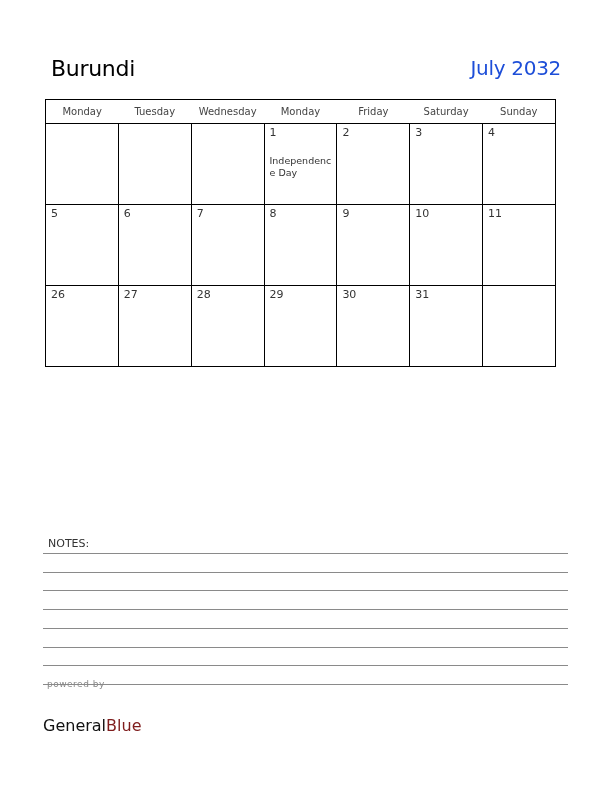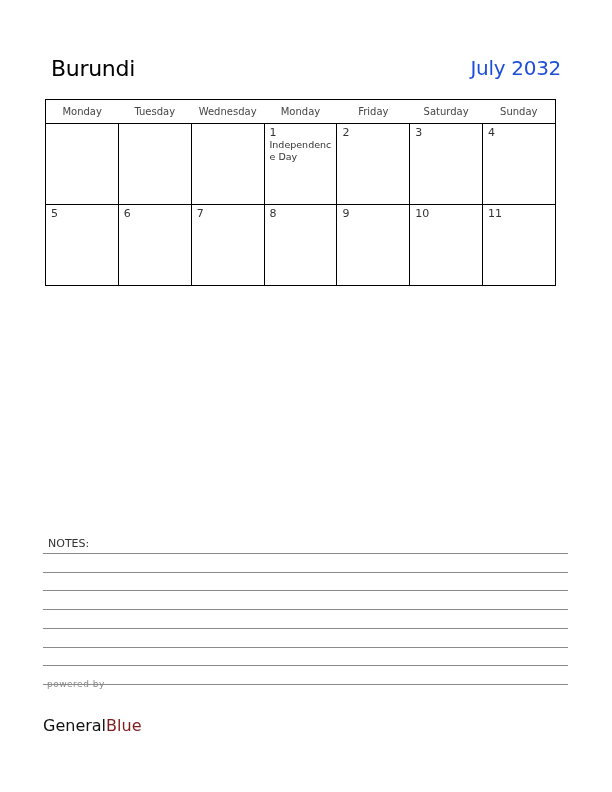--- a/index.html
+++ b/index.html
@@ -7,21 +7,21 @@
          font-family: "DejaVu Sans", sans-serif; color: #222; }
   .country { position: absolute; left: 51px; top: 56px; font-size: 22px; color: #000000; letter-spacing: -0.3px; }
   .month { position: absolute; right: 51px; top: 56px; font-size: 20px; color: #1d4ed8; letter-spacing: -0.3px; }
   table.cal { position: absolute; left: 45px; top: 99px; width: 511px; border-collapse: collapse; table-layout: fixed; }
   table.cal th { height: 23px; border-top: 1.5px solid #000; border-bottom: 1.5px solid #000;
                  font-weight: normal; font-size: 10px; color: #444; padding: 0; text-align: center; }
   table.cal th:first-child { border-left: 1.5px solid #000; }
   table.cal th:last-child { border-right: 1.5px solid #000; }
   table.cal td { height: 76px; border: 1.2px solid #000; vertical-align: top; padding: 2px 5px; font-size: 11px; color: #333; }
   .daynum { display: block; line-height: 13px; }
-  .holiday { display: block; font-size: 9.5px; line-height: 12px; color: #333; word-break: break-all; }
+  .holiday { display: block; font-size: 9.5px; line-height: 12px; color: #333; word-break: break-all; margin-top: 16px; }
   .notes-label { position: absolute; left: 48px; top: 537px; font-size: 11px; color: #333; }
   .note-line { position: absolute; left: 43px; width: 525px; height: 0; border-top: 1px solid #8a8a8a; }
   .powered { position: absolute; left: 47px; top: 679px; font-size: 9px; color: #888; letter-spacing: 0.5px; }
   .brand { position: absolute; left: 43px; top: 716px; font-size: 16px; color: #111; }
   .brand .blue { color: #7f1d1d; }
 </style>
 </head>
 <body>
 
 <div class="country">Burundi</div>
@@ -80,20 +80,43 @@
         <td>
           <span class="daynum">9</span>
         </td>
         <td>
           <span class="daynum">10</span>
         </td>
         <td>
           <span class="daynum">11</span>
         </td>
       </tr>
+      <tr>
+        <td>
+          <span class="daynum">26</span>
+        </td>
+        <td>
+          <span class="daynum">27</span>
+        </td>
+        <td>
+          <span class="daynum">28</span>
+        </td>
+        <td>
+          <span class="daynum">29</span>
+        </td>
+        <td>
+          <span class="daynum">30</span>
+        </td>
+        <td>
+          <span class="daynum">31</span>
+        </td>
+        <td>
+          <span class="daynum"></span>
+        </td>
+      </tr>
     </tbody>
 </table>
 
 <div class="notes-label">NOTES:</div>
 <div id="notes-lines">
     <div class="note-line" style="top: 553px;"></div>
     <div class="note-line" style="top: 571.7px;"></div>
     <div class="note-line" style="top: 590.4px;"></div>
     <div class="note-line" style="top: 609.1px;"></div>
     <div class="note-line" style="top: 627.8px;"></div>

